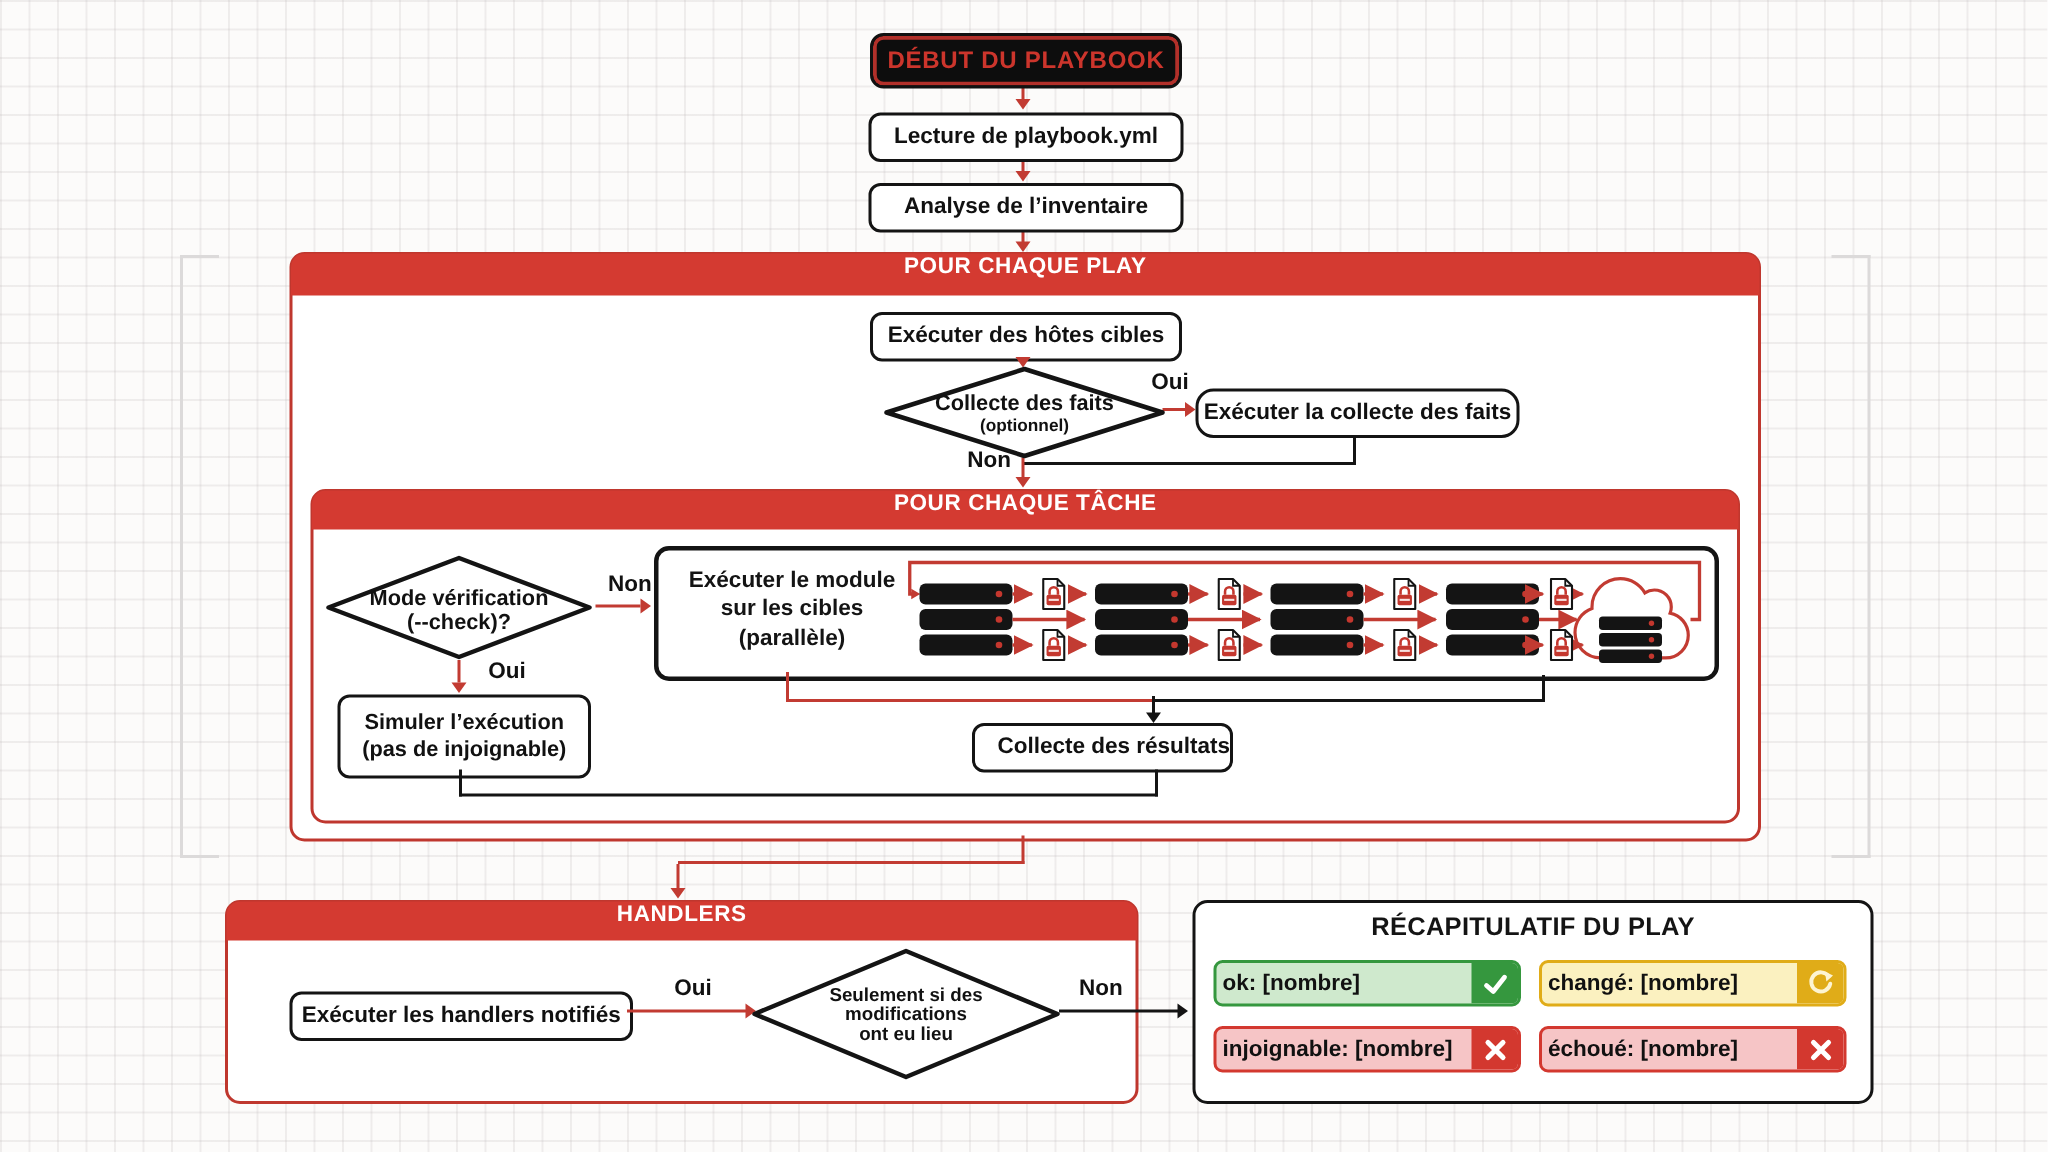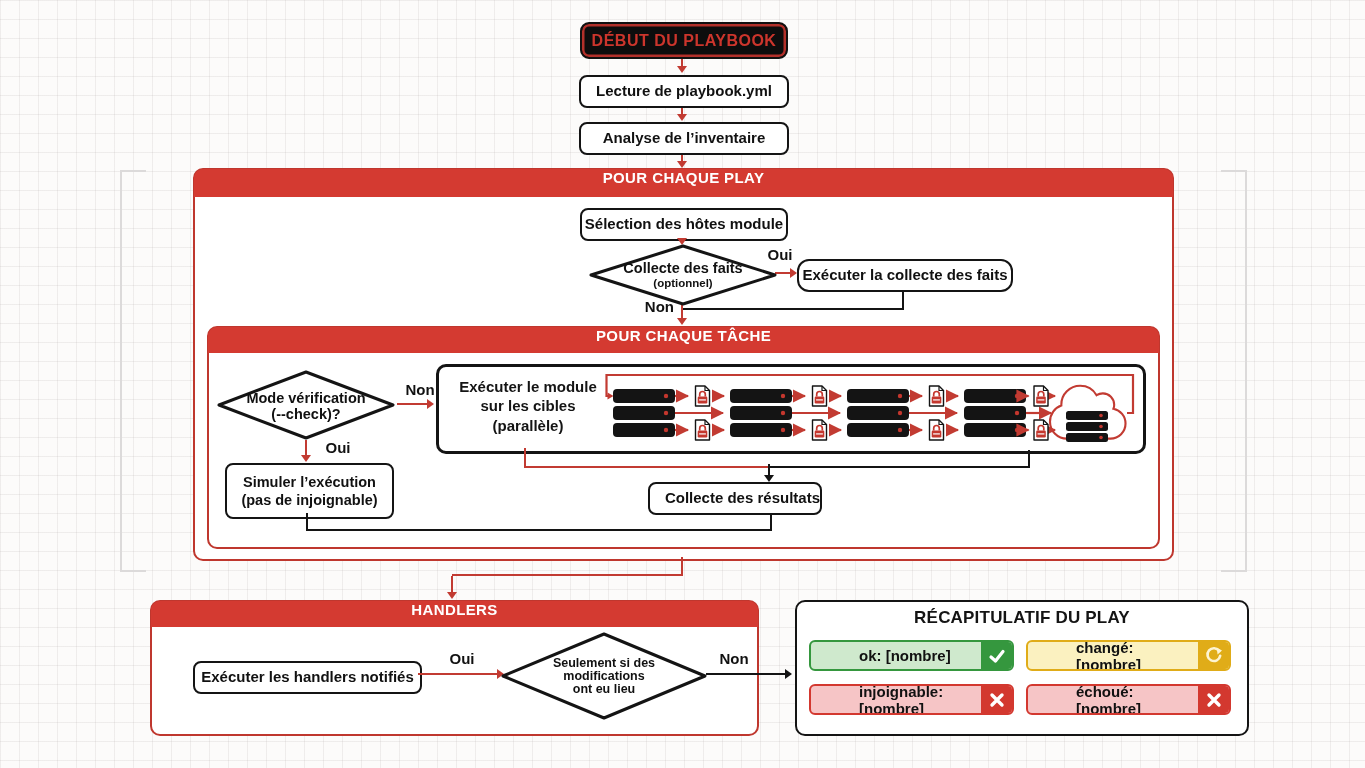--- a/index.html
+++ b/index.html
@@ -41,21 +41,21 @@
     display:flex;align-items:center;justify-content:center;
     color:#cc352c;font-weight:bold;font-size:16px;letter-spacing:.5px;
   }
   svg text{font-family:"Liberation Sans",sans-serif;font-weight:bold;fill:#111;}
   .summary{position:absolute;background:#fff;border:2.5px solid #141414;border-radius:10px;}
   .summary-title{position:absolute;left:0;right:0;top:6px;text-align:center;font-weight:bold;font-size:17px;letter-spacing:.2px;}
   .chip{
     position:absolute;display:flex;align-items:stretch;overflow:hidden;border-radius:6px;
     border:2px solid var(--accent);background:var(--bg);box-sizing:border-box;
   }
-  .chip .lbl{flex:1;display:flex;align-items:center;padding-left:4px;font-weight:bold;font-size:15px;color:#111;margin-left:44px;}
+  .chip .lbl{flex:1;display:flex;align-items:center;padding-left:4px;font-weight:bold;font-size:15px;color:#111;}
   .chip .ic{width:31px;background:var(--accent);display:flex;align-items:center;justify-content:center;}
   .modtext{position:absolute;display:flex;flex-direction:column;align-items:center;justify-content:center;font-weight:bold;font-size:15px;text-align:center;line-height:1.3;}
 </style>
 </head>
 <body>
 
 <div id="canvas">
 
   <div class="bracket left" style="left:120px;top:170px;"></div>
   <div class="bracket right" style="left:1221px;top:170px;"></div>
@@ -79,21 +79,21 @@
     <span>Analyse de l’inventaire</span>
   </div>
 
   <div class="container" style="left:193px;top:168px;width:977px;height:389px;">
     <div class="banner" style="height:28px;">
       <span>POUR CHAQUE PLAY</span>
     </div>
   </div>
 
   <div class="box" style="left:580px;top:208px;width:204px;height:29px;">
-    <span>Sélection des hôtes module</span>
+    <span>Exécuter des hôtes cibles</span>
   </div>
   <div class="ah-down-r" style="left:677px;top:238px;"></div>
 
   <div class="abs" style="left:682px;top:288px;width:220px;height:20px;border-right:2px solid #141414;border-bottom:2px solid #141414;"></div>
 
   <div class="yn" style="left:756px;top:246px;">Oui</div>
   <div class="lineR" style="left:775px;top:272px;width:16px;height:2px;"></div>
   <div class="ah-right-r" style="left:790px;top:268px;"></div>
 
   <div class="yn" style="left:626px;top:298px;text-align:right;">Non</div>

